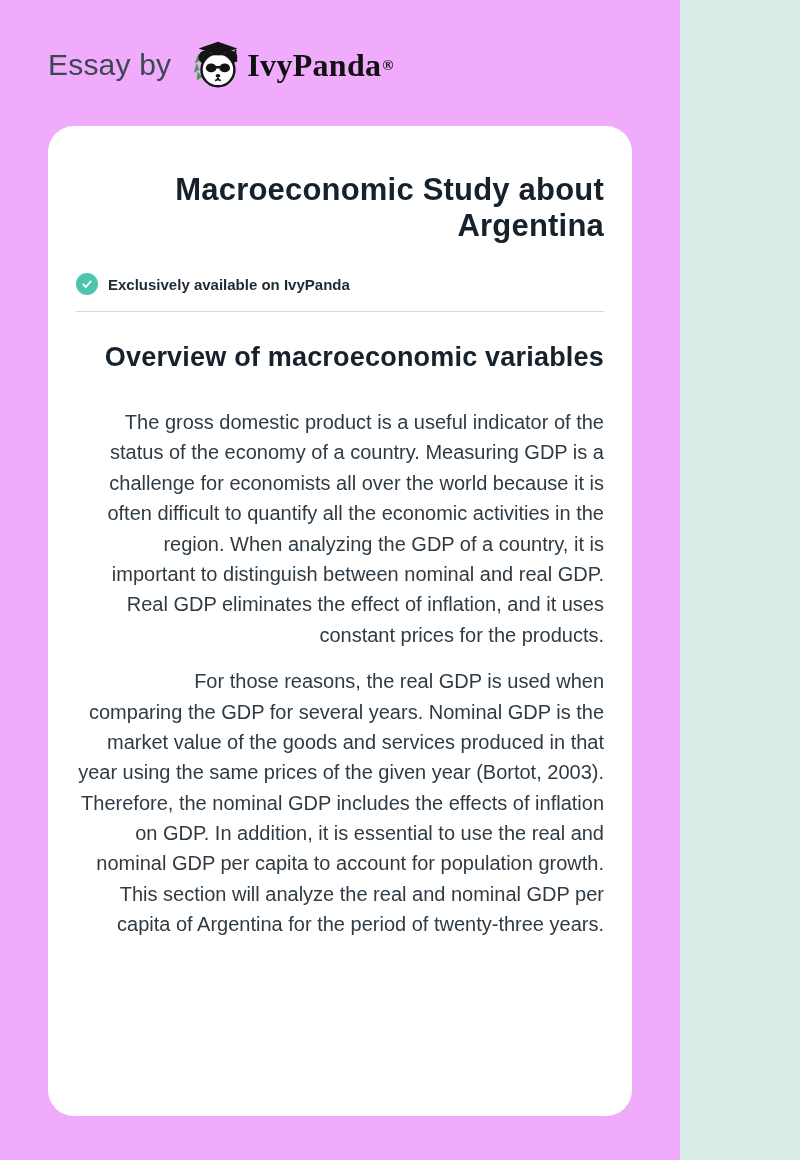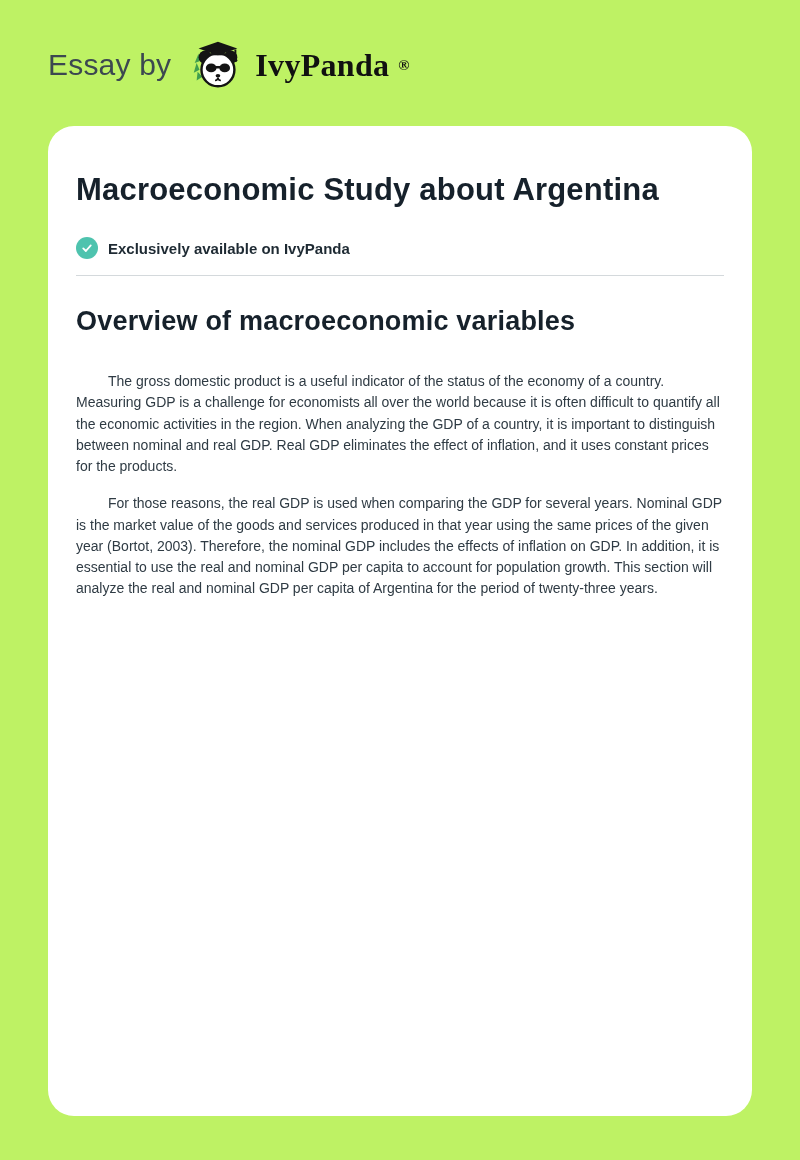--- a/index.html
+++ b/index.html
@@ -6,45 +6,46 @@
 
   html, body {
     width: 800px;
     height: 1160px;
     background: #d9ece7;
     font-family: "Liberation Sans", sans-serif;
     color: #2f3b44;
   }
 
   .page {
-    width: 800px;
+    width: 680px;
     height: 1160px;
-    background: #bef264;
+    background: #f0abfc;
     overflow: hidden;
+    text-align: right;
   }
 
   
   .site-header {
     display: flex;
     align-items: center;
     padding: 34px 48px 26px 48px;
     gap: 14px;
   }
 
   .essay-by {
     font-size: 30px;
     font-weight: 500;
     color: #3c4850;
     letter-spacing: 0.2px;
   }
 
   .brand-lockup {
     display: flex;
     align-items: center;
-    gap: 8px;
+    gap: 0;
     cursor: pointer;
   }
 
   .panda-logo { width: 62px; height: 62px; display: block; }
 
   .brand-name {
     font-family: "Liberation Serif", serif;
     font-weight: 700;
     font-size: 32px;
     color: #111111;
@@ -118,21 +119,21 @@
   }
 
   .section-h3 {
     font-size: 21.5px;
     font-weight: 700;
     color: #16212b;
     margin-bottom: 26px;
   }
 
   .body-paragraph {
-    font-size: 14px;
+    font-size: 20px;
     line-height: 1.52;
     color: #2f3b44;
     text-indent: 32px;
     margin-bottom: 16px;
     max-width: 652px;
   }
 </style>
 </head>
 <body>
 

